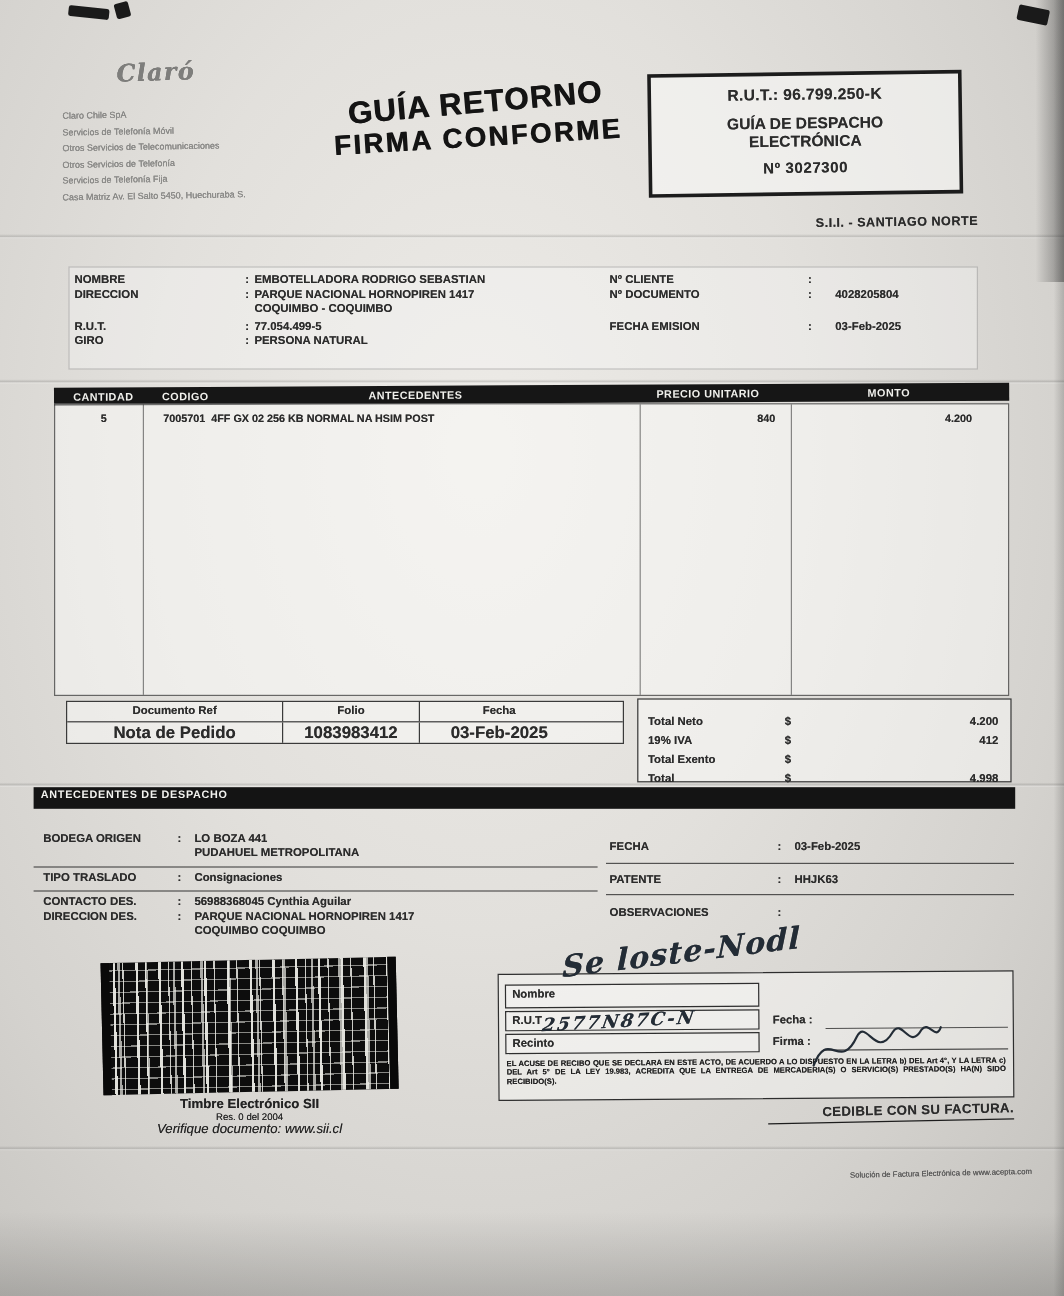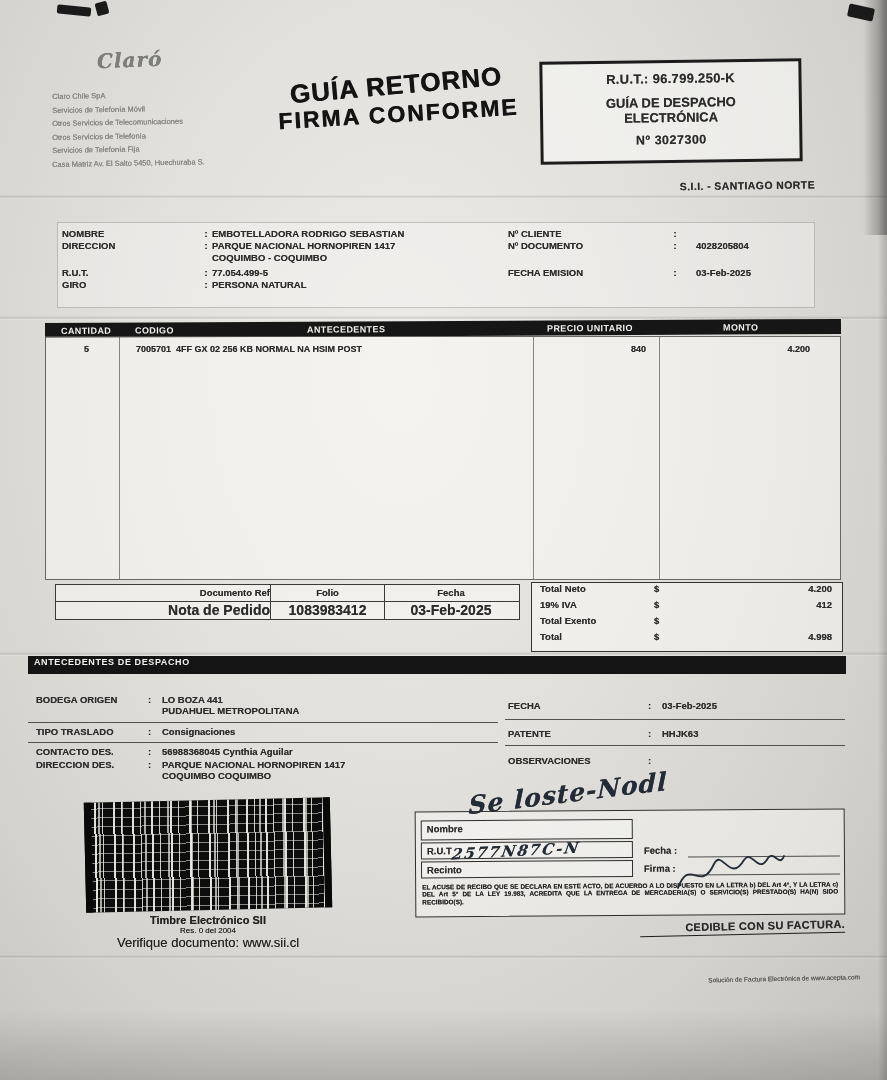--- a/index.html
+++ b/index.html
@@ -44,44 +44,44 @@
   
   .thead{background:#161616;color:#f0f0ec;transform:rotate(-.3deg);}
   .thead span{position:absolute;font-size:9px;font-weight:bold;letter-spacing:.4px;top:2px;}
   .tbody{border:1px solid rgba(45,45,45,.7);background:rgba(252,252,250,.5);}
   .vline{position:absolute;top:0;bottom:0;width:1px;background:rgba(45,45,45,.55);}
   .cell{position:absolute;font-size:9px;font-weight:bold;white-space:nowrap;}
   
   .reftable{border:1.5px solid #3a3a3a;background:rgba(252,252,250,.5);}
   .refhead{display:flex;border-bottom:1.5px solid #3a3a3a;font-size:9.5px;font-weight:800;text-align:center;line-height:16px;}
   .refrow{display:flex;font-size:14px;font-weight:bold;text-align:center;line-height:17px;}
-  .rc1{width:215px;border-right:1.5px solid #3a3a3a;text-align:right;}
+  .rc1{width:180px;border-right:1.5px solid #3a3a3a;}
   .rc2{width:114px;border-right:1.5px solid #3a3a3a;}
   .rc3{width:132px;}
   
-  .totbox{border:1.5px solid #333;background:rgba(252,252,250,.5);padding-top:0;}
+  .totbox{border:1.5px solid #333;background:rgba(252,252,250,.5);padding-top:13px;}
   .trow{position:relative;height:16px;font-size:9.5px;font-weight:bold;}
   .tlab{position:absolute;left:8px;}
   .tcur{position:absolute;left:122px;}
   .tval{position:absolute;right:10px;}
   
   .drow{position:absolute;display:flex;font-size:9.5px;font-weight:bold;white-space:nowrap;}
   .dlbl{width:112px;}
   .dcol{width:14px;}
   .hline{position:absolute;height:1px;background:rgba(35,35,35,.75);}
   
   .barcode{background-color:#0d0d0d;border-left:7px solid #090909;border-right:7px solid #090909;transform:rotate(-1.3deg);
     background-image:
       repeating-linear-gradient(90deg, rgba(236,236,230,0) 0 3px, rgba(236,236,230,.95) 3px 5px, rgba(236,236,230,0) 5px 11px, rgba(236,236,230,.85) 11px 12px, rgba(236,236,230,0) 12px 19px),
       repeating-linear-gradient(90deg, rgba(236,236,230,0) 0 7px, rgba(236,236,230,.7) 7px 9px, rgba(236,236,230,0) 9px 23px),
       repeating-linear-gradient(0deg, rgba(236,236,230,0) 0 4px, rgba(236,236,230,.55) 4px 5px, rgba(236,236,230,0) 5px 9px);}
   .bc-cap{text-align:center;color:#222;}
   .bc-cap .l1{font-size:11px;font-weight:bold;}
   .bc-cap .l2{font-size:8px;}
-  .bc-cap .l3{font-size:13px;}
+  .bc-cap .l3{font-size:11px;font-style:italic;}
   
   .receiptbox{border:1.5px solid #2e2e2e;background:rgba(250,250,248,.45);transform:rotate(-.4deg);}
   .fieldrow{position:absolute;border:1.2px solid #2e2e2e;font-size:9.5px;font-weight:bold;padding:2px 0 0 5px;background:rgba(255,255,255,.25);}
   .sfield{position:absolute;font-size:9.5px;font-weight:bold;white-space:nowrap;}
   .sline{position:absolute;height:1px;background:rgba(40,40,40,.8);}
   .legal{position:absolute;font-size:6.4px;line-height:7.4px;color:#1e1e1e;font-weight:bold;text-align:justify;}
   .hand1{font-family:"DejaVu Serif", serif;font-style:italic;font-weight:bold;font-size:25px;color:#232c36;
     transform:rotate(-7deg) skewX(-8deg);white-space:nowrap;letter-spacing:1px;}
   .hand2{font-family:"DejaVu Serif", serif;font-style:italic;font-weight:bold;font-size:15px;color:#232c36;
     transform:rotate(-3deg) skewX(-12deg);white-space:nowrap;letter-spacing:2px;}

